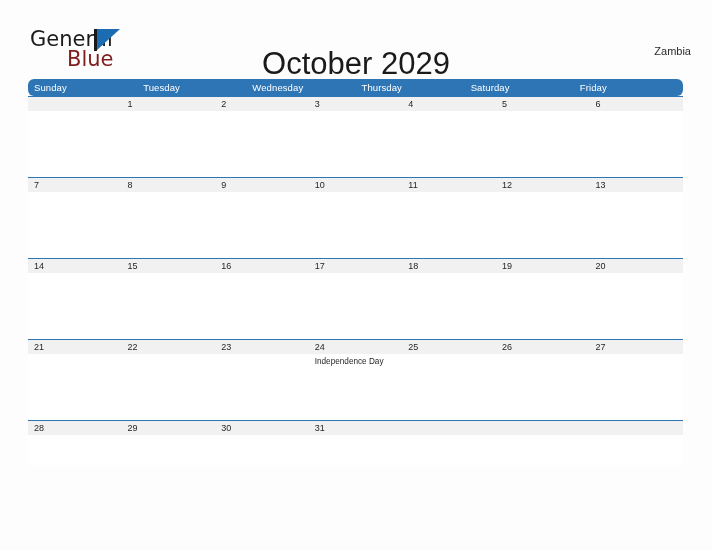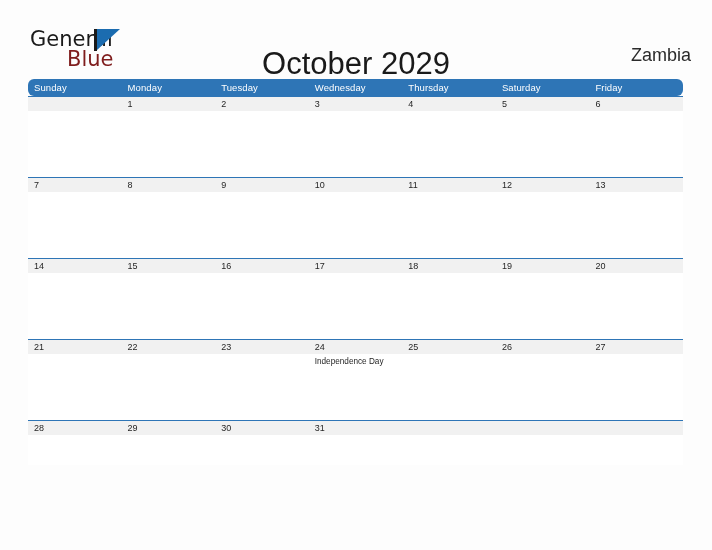--- a/index.html
+++ b/index.html
@@ -91,21 +91,21 @@
     color: #1a1a1a;
     font-family: "Liberation Sans Narrow", "Liberation Sans", sans-serif;
     font-weight: 400;
     letter-spacing: 0px;
     margin-top: 16px;
   }
   .country {
     position: absolute;
     right: 29px;
     top: 45px;
-    font-size: 18px;
+    font-size: 11px;
     color: #2b2b2b;
     font-family: "Liberation Sans", sans-serif;
   }
 
   
   .calendar {
     position: absolute;
     left: 28px;
     top: 79px;
     width: 655px;
@@ -193,21 +193,20 @@
     <div class="title">October 2029</div>
 
     <div class="country">Zambia</div>
 
   </div>
 
   <div class="calendar">
 
     <div class="weekday-row">
       <div class="weekday">Sunday</div>
-      <div class="weekday">Monday</div>
       <div class="weekday">Tuesday</div>
       <div class="weekday">Wednesday</div>
       <div class="weekday">Thursday</div>
       <div class="weekday">Saturday</div>
       <div class="weekday">Friday</div>
     </div>
 
     <div class="week">
       <div class="week-numbers">
         <div class="daynum"></div>

